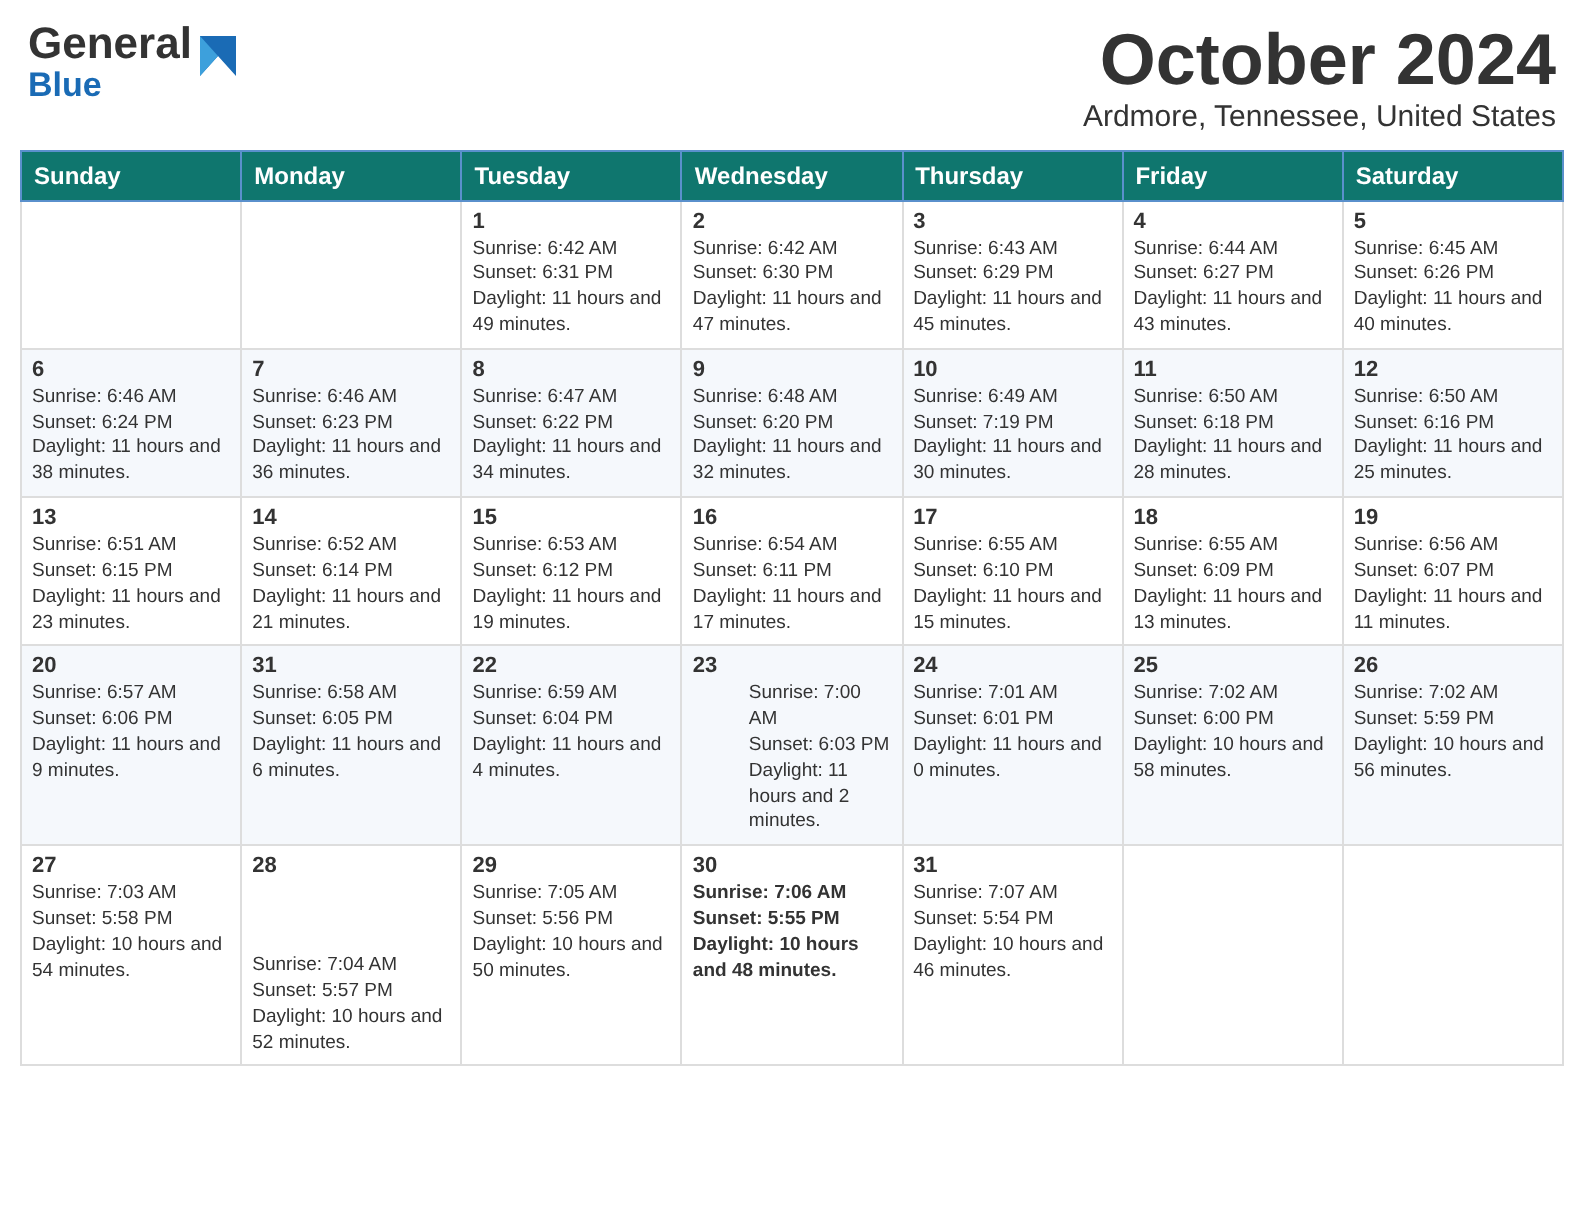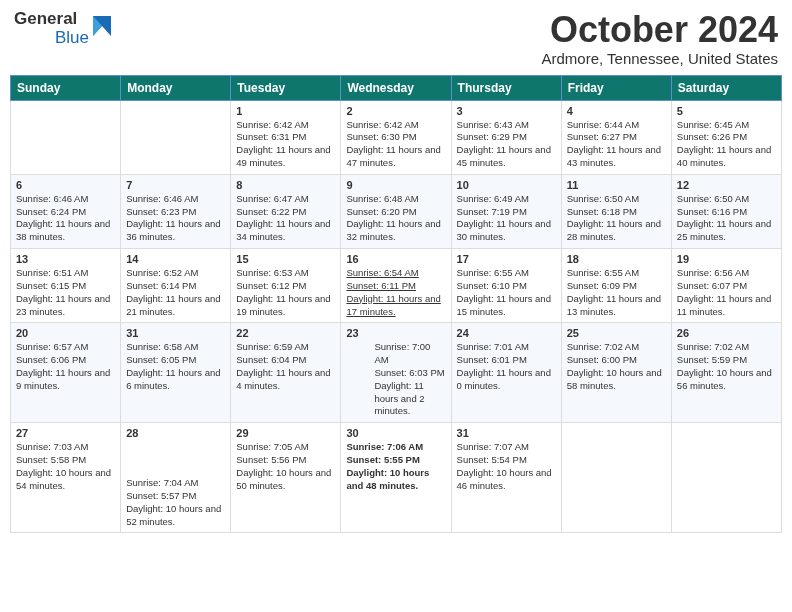--- a/index.html
+++ b/index.html
@@ -87,22 +87,22 @@
     .empty-cell {
       background: #fff !important;
     }
   </style>
 </head>
 <body>
 
 <div class="header">
   <div class="logo">
     <div class="logo-text">
-      <span style="font-size:17px;font-weight:bold;color:#333;">General</span>
-      <span style="font-size:17px;font-weight:normal;color:#1a6bb5;margin-left:41px;">Blue</span>
+      <span style="font-size:22px;font-weight:bold;color:#333;">General</span>
+      <span style="font-size:17px;font-weight:bold;color:#1a6bb5;">Blue</span>
     </div>
     <div class="logo-icon">
       <svg width="22" height="28" viewBox="0 0 22 28">
         <polygon points="2,4 20,4 20,24 11,14 2,24" fill="#1a6bb5"></polygon>
         <polygon points="2,4 11,14 2,24" fill="#3da0dc"></polygon>
       </svg>
     </div>
   </div>
   <div class="title-block">
     <div class="month-title">October 2024</div>
@@ -215,21 +215,21 @@
 Daylight: 11 hours and 21 minutes.</div>
         </td>
         <td>
           <div class="day-number">15</div>
           <div class="cell-content" style="white-space: pre-line;">Sunrise: 6:53 AM
 Sunset: 6:12 PM
 Daylight: 11 hours and 19 minutes.</div>
         </td>
         <td>
           <div class="day-number">16</div>
-          <div class="cell-content" style="white-space: pre-line; text-decoration: underline;">Sunrise: 6:54 AM
+          <div class="cell-content" style="white-space: pre-line;">Sunrise: 6:54 AM
 Sunset: 6:11 PM
 Daylight: 11 hours and 17 minutes.</div>
         </td>
         <td>
           <div class="day-number">17</div>
           <div class="cell-content" style="white-space: pre-line;">Sunrise: 6:55 AM
 Sunset: 6:10 PM
 Daylight: 11 hours and 15 minutes.</div>
         </td>
         <td>

